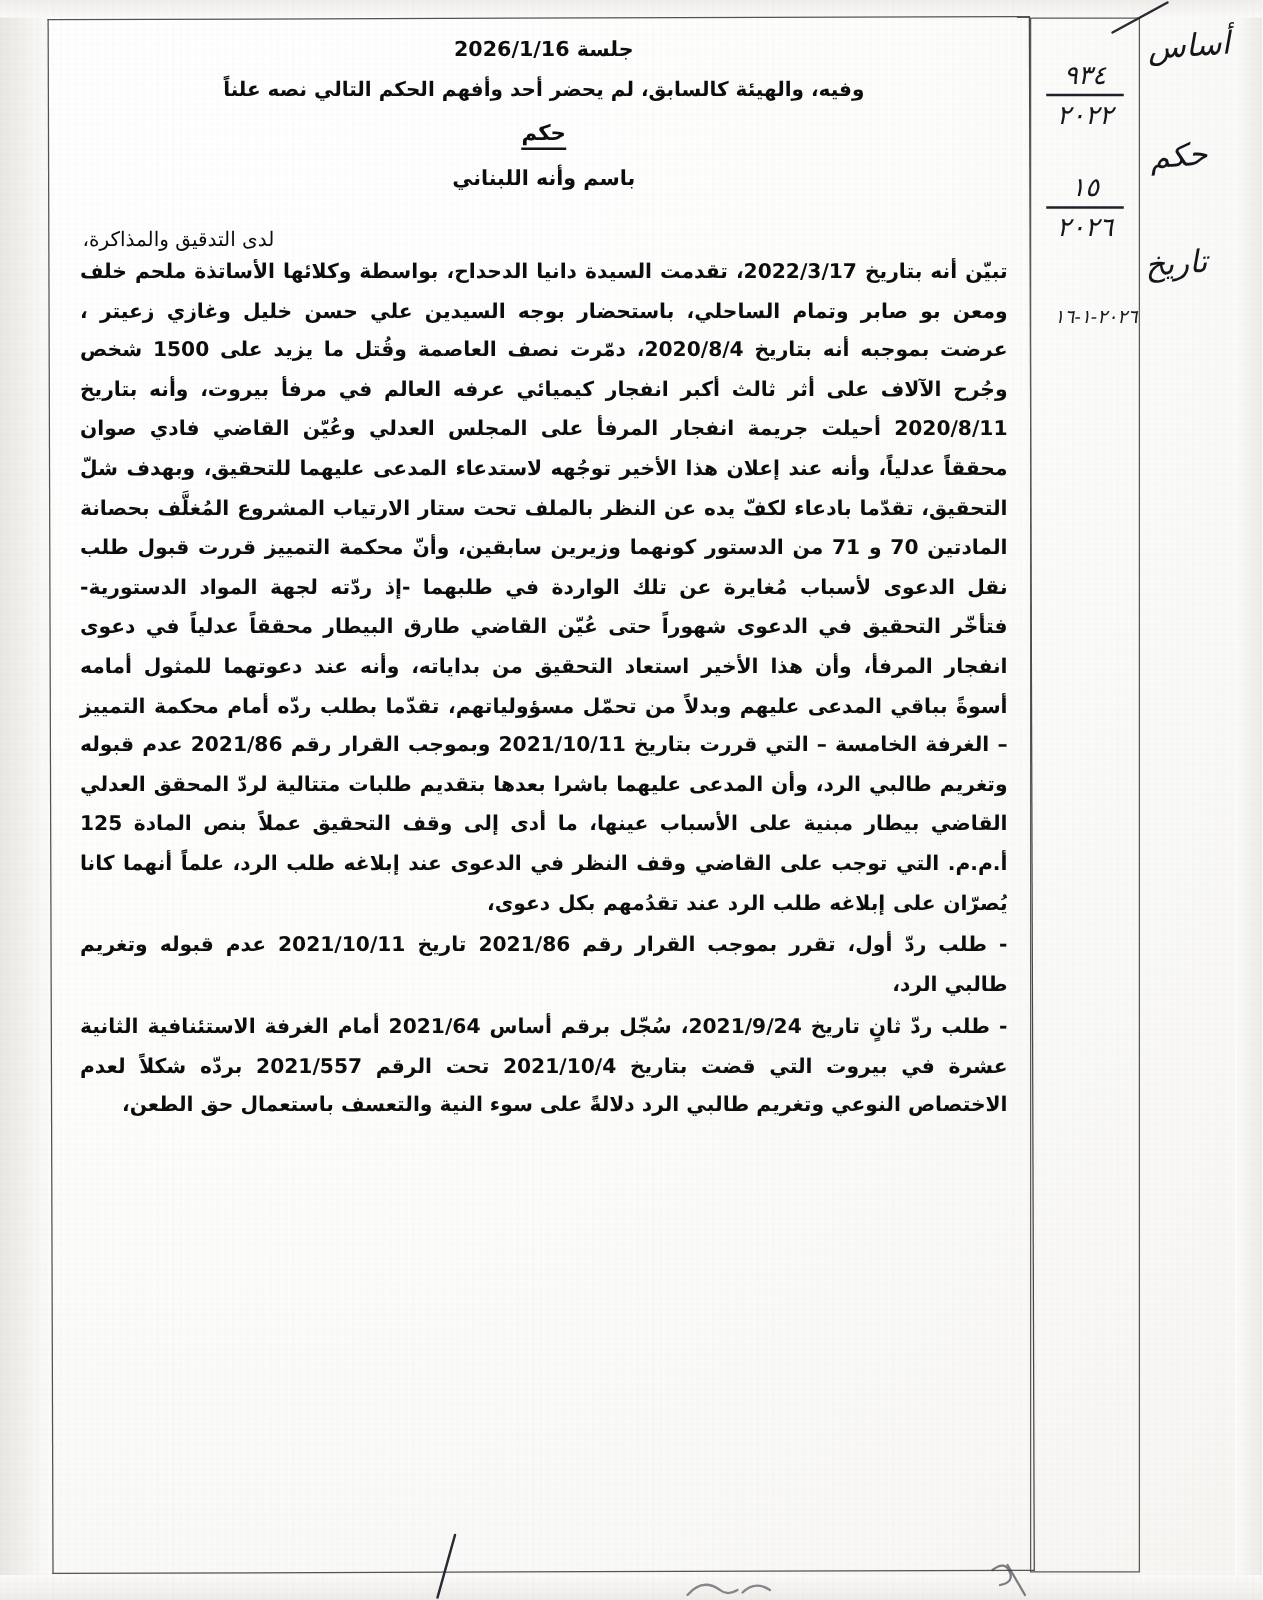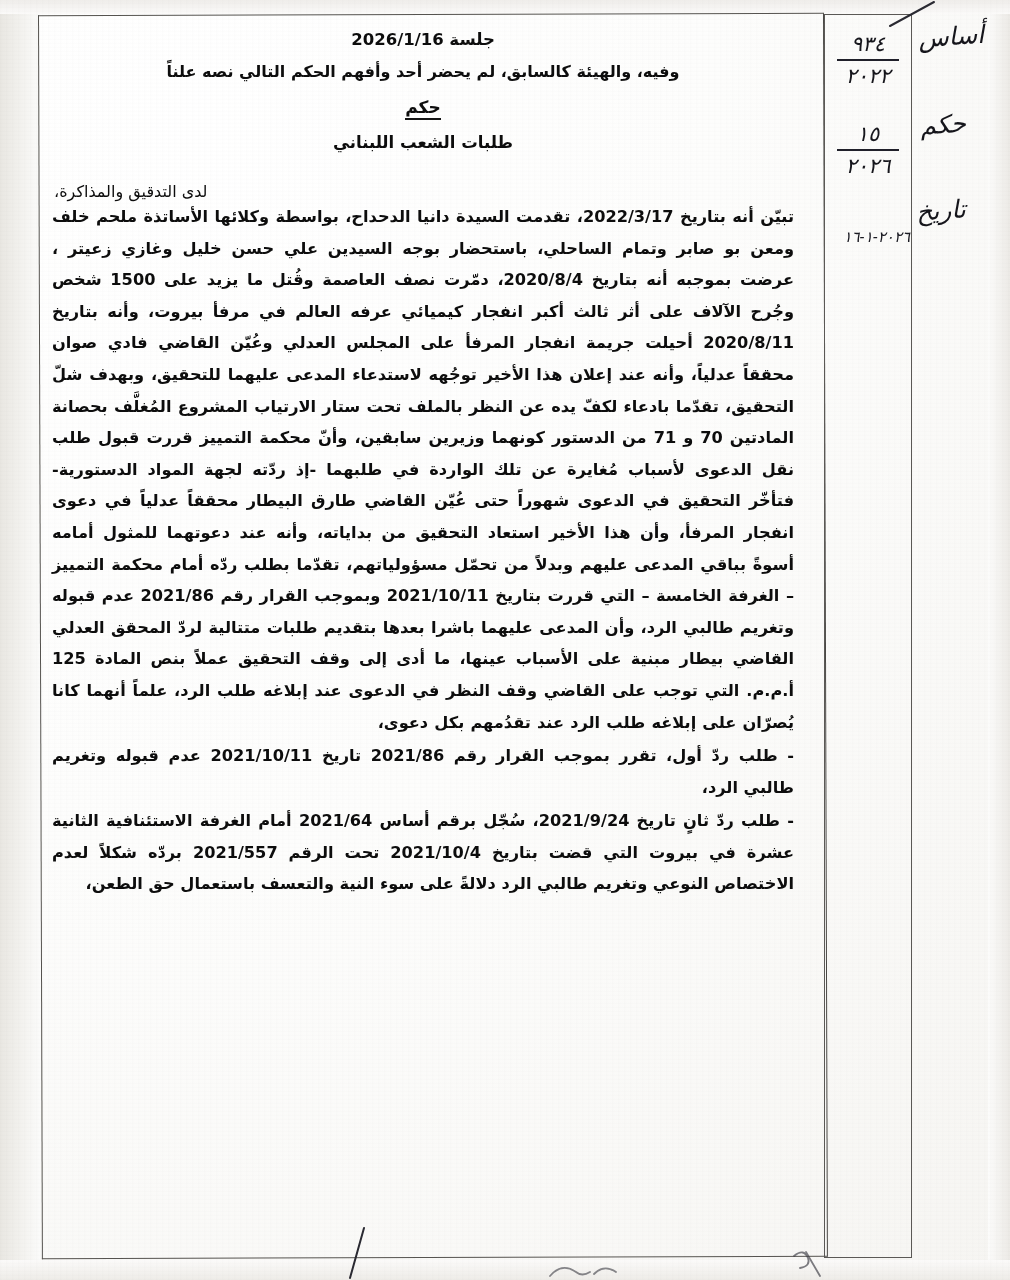--- a/index.html
+++ b/index.html
@@ -82,21 +82,21 @@
     border-left: 1.5px solid #5a5855;
     border-right: 1.5px solid #5a5855;
     border-top: 1.5px solid #5a5855;
     border-bottom: 1.5px solid #5a5855;
     box-sizing: border-box;
   }
 
   
   .content {
     position: absolute;
-    left: 38px;
+    left: 50px;
     top: 14px;
     width: 772px;
     height: 1096px;
     box-sizing: border-box;
     padding: 6px 16px 0 14px;
     color: #111111;
   }
 
   .doc-text {
     font-family: "DejaVu Sans", "Liberation Sans", sans-serif;
@@ -203,21 +203,21 @@
     direction: rtl;
     text-align: justify;
     text-align-last: right;
     margin-top: 2px;
   }
 
   
   .reg-inner {
     position: absolute;
     left: 826px;
-    top: 14px;
+    top: 30px;
     width: 60px;
     height: 1244px;
     direction: rtl;
     border-radius: 28px;
   }
   .reg-frac {
     position: absolute;
     width: 74px;
     text-align: center;
     font-family: "DejaVu Serif", "Liberation Serif", serif;
@@ -274,21 +274,21 @@
 
   <div class="hdr-session">جلسة 2026/1/16</div>
 
   <div class="hdr-line2">وفيه، والهيئة كالسابق، لم يحضر أحد وأفهم الحكم التالي نصه علناً</div>
 
 
   <div class="title-hukm">
     <span>حكم</span>
   </div>
 
-  <div class="title-basm">طلبات الشعب اللبناني</div>
+  <div class="title-basm">باسم وأنه اللبناني</div>
 
 
   <div class="review-line">لدى التدقيق والمذاكرة،</div>
 
   <div class="body-para first">تبيّن أنه بتاريخ 2022/3/17، تقدمت السيدة دانيا الدحداح، بواسطة وكلائها الأساتذة ملحم خلف ومعن بو صابر وتمام الساحلي، باستحضار بوجه السيدين علي حسن خليل وغازي زعيتر ، عرضت بموجبه أنه بتاريخ 2020/8/4، دمّرت نصف العاصمة وقُتل ما يزيد على 1500 شخص وجُرح الآلاف على أثر ثالث أكبر انفجار كيميائي عرفه العالم في مرفأ بيروت، وأنه بتاريخ 2020/8/11 أحيلت جريمة انفجار المرفأ على المجلس العدلي وعُيّن القاضي فادي صوان محققاً عدلياً، وأنه عند إعلان هذا الأخير توجُهه لاستدعاء المدعى عليهما للتحقيق، وبهدف شلّ التحقيق، تقدّما بادعاء لكفّ يده عن النظر بالملف تحت ستار الارتياب المشروع المُغلَّف بحصانة المادتين 70 و 71 من الدستور كونهما وزيرين سابقين، وأنّ محكمة التمييز قررت قبول طلب نقل الدعوى لأسباب مُغايرة عن تلك الواردة في طلبهما -إذ ردّته لجهة المواد الدستورية- فتأخّر التحقيق في الدعوى شهوراً حتى عُيّن القاضي طارق البيطار محققاً عدلياً في دعوى انفجار المرفأ، وأن هذا الأخير استعاد التحقيق من بداياته، وأنه عند دعوتهما للمثول أمامه أسوةً بباقي المدعى عليهم وبدلاً من تحمّل مسؤولياتهم، تقدّما بطلب ردّه أمام محكمة التمييز – الغرفة الخامسة – التي قررت بتاريخ 2021/10/11 وبموجب القرار رقم 2021/86 عدم قبوله وتغريم طالبي الرد، وأن المدعى عليهما باشرا بعدها بتقديم طلبات متتالية لردّ المحقق العدلي القاضي بيطار مبنية على الأسباب عينها، ما أدى إلى وقف التحقيق عملاً بنص المادة 125 أ.م.م. التي توجب على القاضي وقف النظر في الدعوى عند إبلاغه طلب الرد، علماً أنهما كانا يُصرّان على إبلاغه طلب الرد عند تقدُمهم بكل دعوى،</div>
 
   <div class="claim-line">- طلب ردّ أول، تقرر بموجب القرار رقم 2021/86 تاريخ 2021/10/11 عدم قبوله وتغريم طالبي الرد،</div>
 
   <div class="claim-line">- طلب ردّ ثانٍ تاريخ 2021/9/24، سُجّل برقم أساس 2021/64 أمام الغرفة الاستئنافية الثانية عشرة في بيروت التي قضت بتاريخ 2021/10/4 تحت الرقم 2021/557 بردّه شكلاً لعدم الاختصاص النوعي وتغريم طالبي الرد دلالةً على سوء النية والتعسف باستعمال حق الطعن،</div>
 </div>

